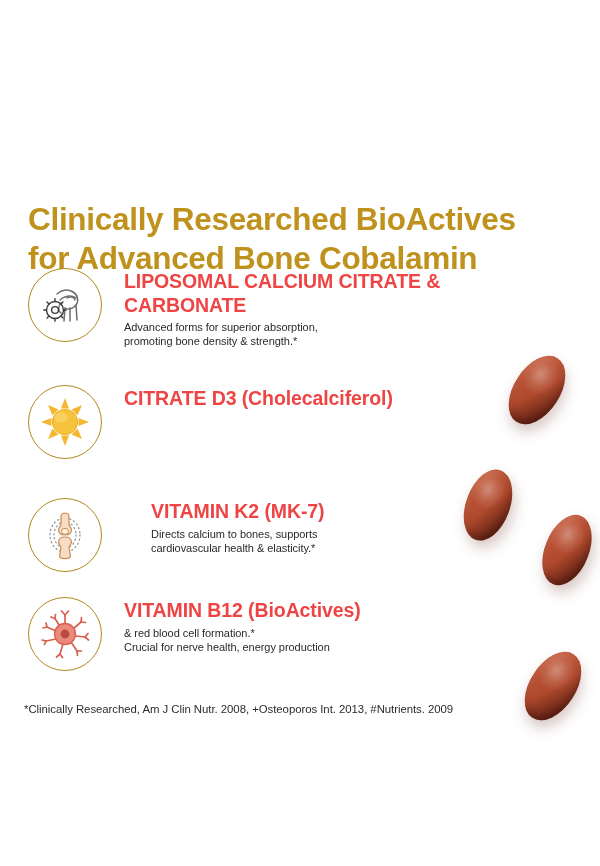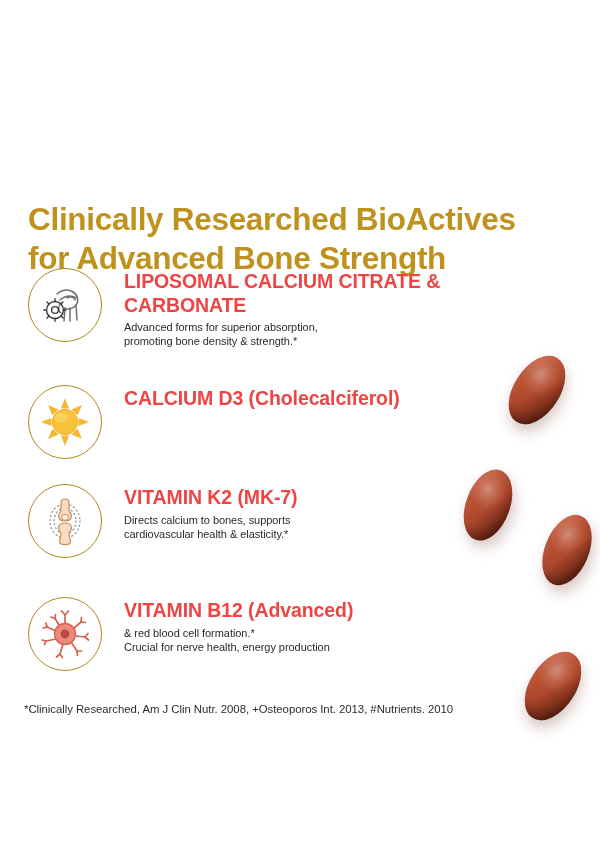--- a/index.html
+++ b/index.html
@@ -45,21 +45,21 @@
     width: 600px;
   }
   .feature {
     position: absolute;
     left: 28px;
     display: flex;
     align-items: flex-start;
   }
   .feature.f0 { top: 0px; }
   .feature.f1 { top: 117px; }
-  .feature.f2 { top: 216px; }
+  .feature.f2 { top: 230px; gap: 27px; }
   .feature.f3 { top: 329px; }
 
   .icon-ring {
     flex: 0 0 auto;
     width: 74px;
     height: 74px;
     border-radius: 50%;
     border: 1.6px solid #B3891B;
     background: #ffffff;
     box-sizing: border-box;
@@ -141,21 +141,21 @@
     z-index: -1;
   }
 </style>
 </head>
 <body>
 
 <div id="page">
 
   <h1 class="title">
     <span class="line">Clinically Researched BioActives</span>
-    <span class="line">for Advanced Bone Strength</span>
+    <span class="line">for Advanced Bone Cobalamin</span>
   </h1>
 
   <div class="features">
 
     <div class="feature f0">
       <div class="icon-ring">
         <svg width="56" height="56" viewBox="0 0 56 56">
           <g fill="none" stroke="#6E6E70" stroke-width="1.5" stroke-linecap="round" stroke-linejoin="round">
             <path d="M20 17 C25 13, 31 12, 36 15"></path>
             <path d="M23 23 C28 19, 34 18, 39 21"></path>
@@ -203,21 +203,21 @@
             <polygon points="11,45 15.5,34.5 21.5,40.5"></polygon>
             <polygon points="45,45 34.5,40.5 40.5,34.5"></polygon>
             <polygon points="11,11 21.5,15.5 15.5,21.5"></polygon>
           </g>
           <circle cx="28" cy="28" r="12.6" fill="#F7C33C"></circle>
           <circle cx="28" cy="28" r="12.6" fill="none" stroke="#EBAE24" stroke-width="1"></circle>
           <ellipse cx="24" cy="23.5" rx="6.6" ry="5" fill="#FAD669" opacity="0.75"></ellipse>
         </svg>
       </div>
       <div class="feat-text">
-        <div class="feat-title">CALCIUM D3 (Cholecalciferol)</div>
+        <div class="feat-title">CITRATE D3 (Cholecalciferol)</div>
         <div class="feat-desc">
         </div>
       </div>
     </div>
 
     <div class="feature f2">
       <div class="icon-ring">
         <svg width="56" height="56" viewBox="0 0 56 56">
           <g fill="none" stroke="#9A9A9C" stroke-width="1.3" stroke-linecap="round" stroke-dasharray="1.2 3">
             <ellipse cx="28" cy="28" rx="15" ry="17"></ellipse>
@@ -267,31 +267,31 @@
             <path d="M23 20.5 L18 12.5"></path>
               <path d="M18 12.5 L14 11"></path>
               <path d="M18 12.5 L18.5 8.5"></path>
           </g>
           <circle cx="28" cy="28" r="10.5" fill="#E98A7C"></circle>
           <circle cx="28" cy="28" r="10.5" fill="none" stroke="#D9604F" stroke-width="1.3"></circle>
           <circle cx="28" cy="28" r="4.4" fill="#B94A3E"></circle>
         </svg>
       </div>
       <div class="feat-text">
-        <div class="feat-title">VITAMIN B12 (Advanced)</div>
+        <div class="feat-title">VITAMIN B12 (BioActives)</div>
         <div class="feat-desc">
           <span class="l">&amp; red blood cell formation.*</span>
           <span class="l">Crucial for nerve health, energy production</span>
         </div>
       </div>
     </div>
 
   </div>
 
-  <div class="footnote">*Clinically Researched, Am J Clin Nutr. 2008, +Osteoporos Int. 2013, #Nutrients. 2010</div>
+  <div class="footnote">*Clinically Researched, Am J Clin Nutr. 2008, +Osteoporos Int. 2013, #Nutrients. 2009</div>
 
   <div class="pill-layer">
     <div class="pill" style="left:514px; top:352px; width:46px; height:76px; transform: rotate(33deg);">
       <div class="drop" style="transform: translate(5px,6px);"></div>
       <div class="body"></div>
       <div class="shade"></div>
     </div>
     <div class="pill" style="left:466px; top:468px; width:44px; height:74px; transform: rotate(20deg);">
       <div class="drop" style="transform: translate(5px,6px);"></div>
       <div class="body"></div>

